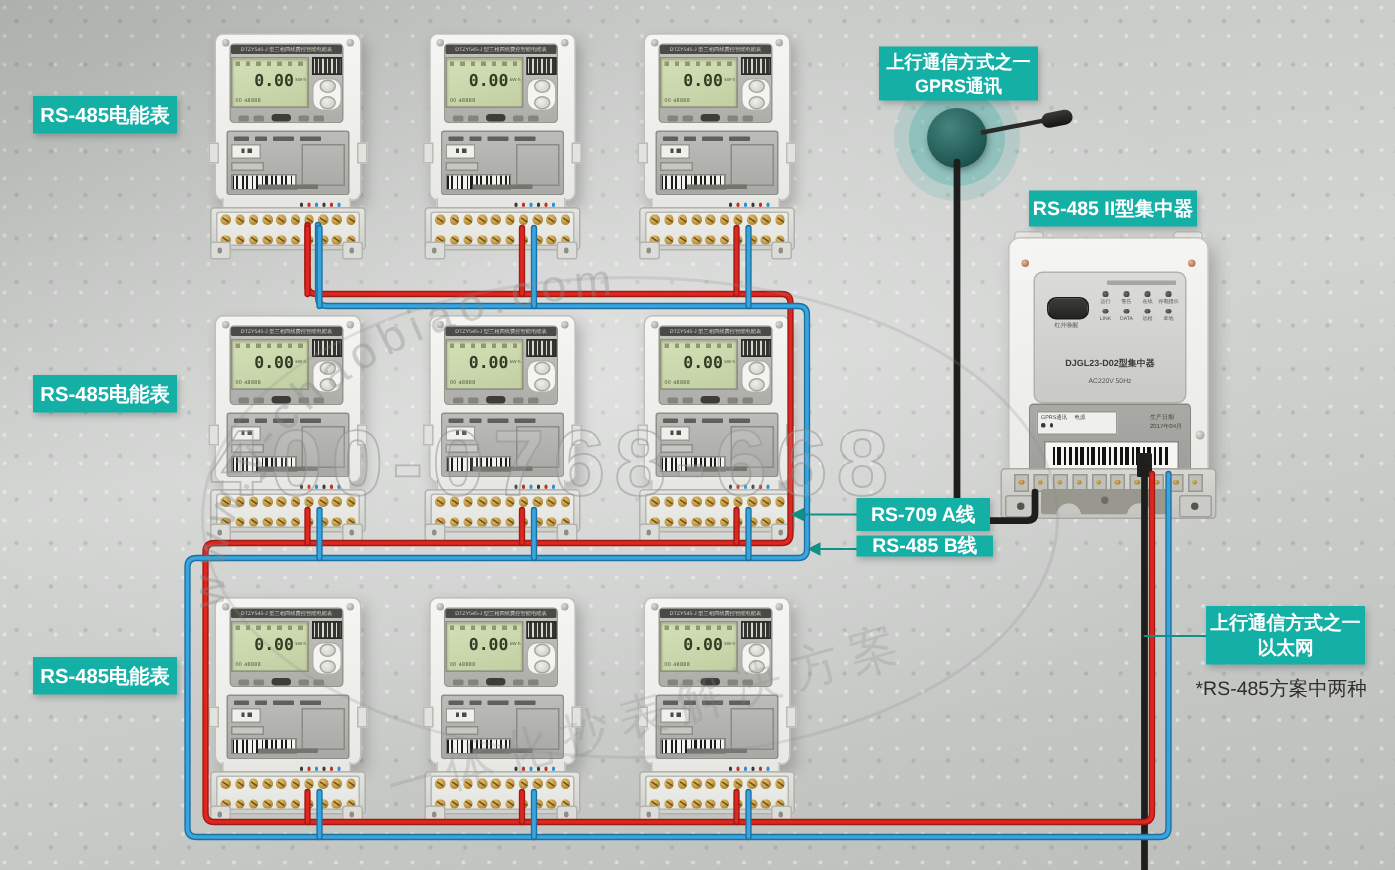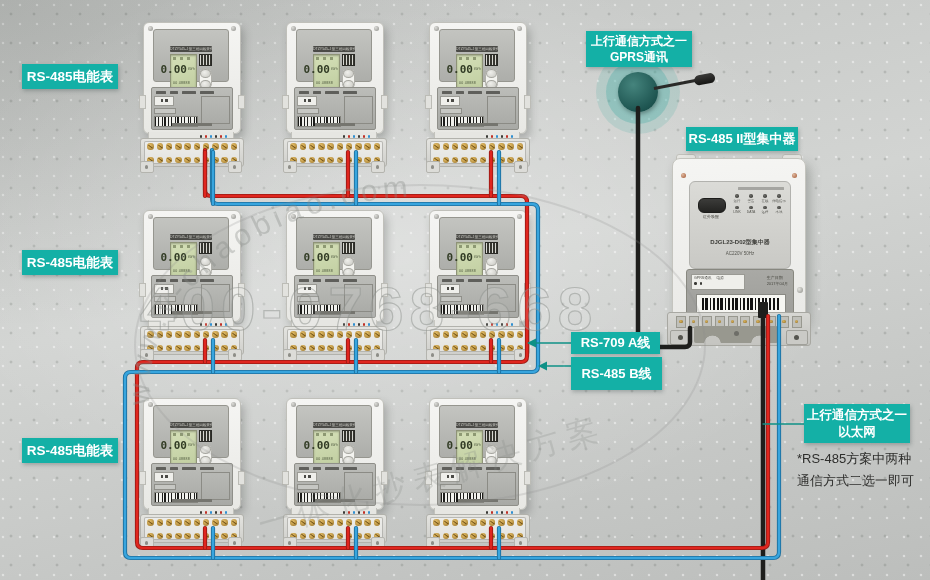--- a/index.html
+++ b/index.html
@@ -19,21 +19,21 @@
   #watermark{z-index:7;pointer-events:none;}
   .tag{position:absolute;background:#14b0a6;color:#fff;display:flex;flex-direction:column;
        align-items:center;justify-content:center;z-index:10;font-weight:bold;
        box-shadow:1px 2px 4px rgba(20,40,38,.25);text-align:center;}
   #tag-row1{left:22px;top:64px;width:96px;height:25px;font-size:13.5px;}
   #tag-row2{left:22px;top:250px;width:96px;height:25px;font-size:13.5px;}
   #tag-row3{left:22px;top:438px;width:96px;height:25px;font-size:13.5px;}
   #tag-gprs{left:586px;top:31px;width:106px;height:36px;font-size:12px;line-height:16px;}
   #tag-conc{left:686px;top:127px;width:112px;height:24px;font-size:13px;}
   #tag-a{left:571px;top:332px;width:89px;height:22px;font-size:13px;}
-  #tag-b{left:571px;top:357px;width:91px;height:33px;font-size:13px;}
+  #tag-b{left:571px;top:357px;width:91px;height:14px;font-size:13px;}
   #tag-eth{left:804px;top:404px;width:106px;height:39px;font-size:12.5px;line-height:17px;}
   .note{position:absolute;left:797px;top:448px;width:130px;color:#2e2e2c;font-size:13px;
         line-height:22px;z-index:10;}
   
   .antenna{position:absolute;left:598px;top:55px;width:130px;height:90px;z-index:3;}
   .ant-glow1,.ant-glow2,.ant-disc{position:absolute;border-radius:50%;}
   .ant-glow2{left:-2px;top:-5px;width:84px;height:84px;background:rgba(47,166,158,.16);}
   .ant-glow1{left:8px;top:5px;width:64px;height:64px;background:rgba(47,166,158,.28);}
   .ant-disc{left:20px;top:17px;width:40px;height:40px;
      background:radial-gradient(circle at 38% 32%,#45847d,#1d5450 72%,#143b38);
@@ -45,21 +45,21 @@
   
   .meter{position:absolute;width:96px;height:150px;}
   .m-body{position:absolute;left:0;top:0;width:96px;height:110px;
      background:linear-gradient(180deg,#f5f5f3,#e8e8e4);border:1px solid #c0c0ba;
      border-radius:6px;box-shadow:3px 5px 9px rgba(40,45,40,.25);}
   .m-screw{position:absolute;width:5px;height:5px;border-radius:50%;
      background:radial-gradient(circle at 35% 35%,#dcdcd8,#8e8e8a);}
   .s-tl{left:4px;top:3px;} .s-tr{right:4px;top:3px;}
   .m-display{position:absolute;left:9px;top:6px;width:76px;height:53px;
      background:linear-gradient(180deg,#c3c4c0,#adaeaa);border:1px solid #96968f;
-     border-radius:3px;padding:16px;box-sizing:border-box;}
+     border-radius:3px;padding:0;box-sizing:border-box;}
   .m-model{height:6px;background:#4a4a46;border-radius:1px;color:#d2d2cc;font-size:3.5px;
      line-height:6px;text-align:center;overflow:hidden;white-space:nowrap;}
   .m-mid{display:flex;margin-top:2px;gap:2px;}
   .m-lcd{width:50px;height:32px;background:linear-gradient(165deg,#d4dfb7,#c2cfa2);
      border:1px solid #8e9377;position:relative;box-shadow:inset 0 1px 2px rgba(0,0,0,.25);}
   .m-lcd-top{position:absolute;top:2px;left:2px;right:2px;height:3px;opacity:.55;
      background:repeating-linear-gradient(90deg,#57633f 0 3px,transparent 3px 7px);}
   .m-lcd-val{position:absolute;top:8px;right:9px;font-family:"DejaVu Sans Mono",monospace;
      font-weight:bold;font-size:11px;color:#333d26;}
   .m-lcd-unit{position:absolute;top:12px;right:1px;font-size:3px;color:#49533a;}
@@ -1457,15 +1457,14 @@
   <div class="tag" id="tag-b" style="background: rgb(20, 176, 166);">
       <span>RS-485 B线</span>
     </div>
   <div class="tag" id="tag-eth" style="background: rgb(20, 176, 166);">
     <span>上行通信方式之一</span>
       <span>以太网</span>
   </div>
 
   <div class="note">
     <div>*RS-485方案中两种</div>
-    <div>通信方式二选一即可</div>
   </div>
 </div>
 
 </body></html>

